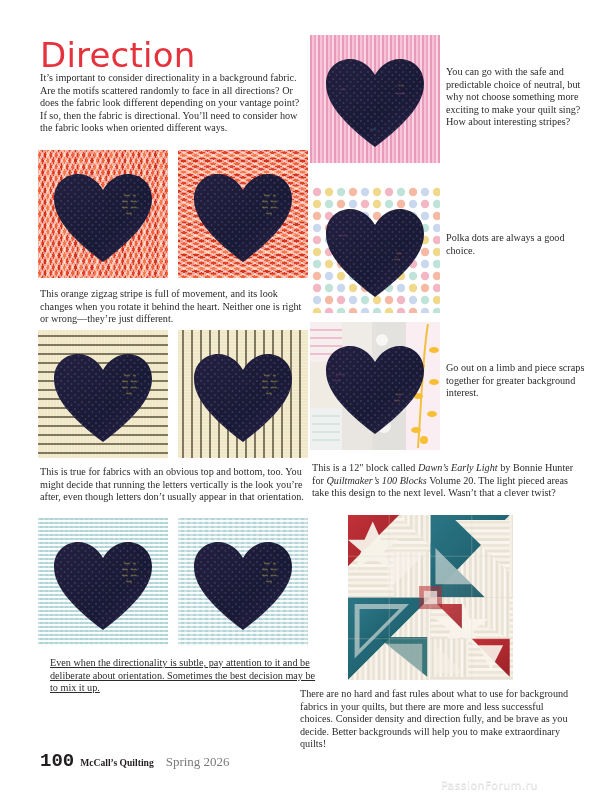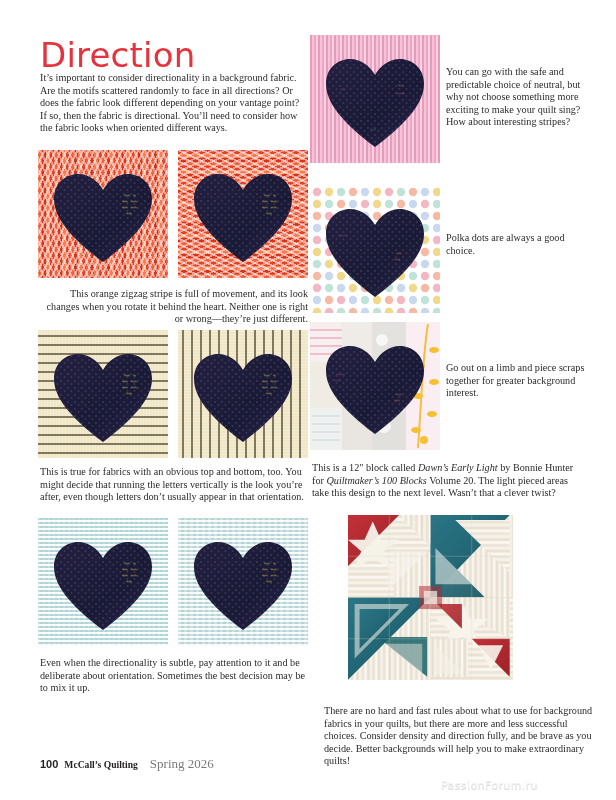--- a/index.html
+++ b/index.html
@@ -21,21 +21,21 @@
   .body-text{
     position:absolute;
     font-family:"Liberation Serif", serif;
     font-size:10.2px;line-height:12.6px;
     color:#2b2b2b;text-align:left;
   }
   .body-text i{font-style:italic;}
 
   
   .footer{position:absolute;left:40px;bottom:28px;display:flex;align-items:baseline;gap:6px;}
-  .folio{font-family:Liberation Sans, sans-serif;font-weight:bold;font-size:11px;color:#231f20;}
+  .folio{font-family:Liberation Mono, monospace;font-weight:bold;font-size:19px;color:#231f20;}
   .mag{font-family:"Liberation Serif", serif;font-weight:bold;font-size:9.6px;color:#231f20;}
   .issue{font-family:"Liberation Serif", serif;font-size:13px;color:#7a7a7a;margin-left:6px;}
   .watermark{
     position:absolute;right:14px;bottom:8px;
     font-family:"DejaVu Sans", sans-serif;font-size:11px;
     color:#efefef;letter-spacing:.4px;
     text-shadow:0 1px 0 #d8d8d8;
   }
 
   
@@ -140,21 +140,21 @@
       <path d="M65 112 C 30 86, 16 66, 16 49 C 16 33, 28 24, 40 24 C 51 24, 60 31, 65 40 C 70 31, 79 24, 90 24 C 102 24, 114 33, 114 49 C 114 66, 100 86, 65 112 Z" fill="url(#hst1)" opacity=".55"></path>
       <g opacity=".85">
         <text x="86" y="47" font-family="DejaVu Sans Mono, monospace" font-size="5" fill="#c9b24a">≈≈ ≈</text>
         <text x="84" y="53" font-family="DejaVu Sans Mono, monospace" font-size="5" fill="#c9b24a">≈≈ ≈≈</text>
         <text x="84" y="59" font-family="DejaVu Sans Mono, monospace" font-size="5" fill="#c9b24a">≈≈ ≈≈</text>
         <text x="88" y="65" font-family="DejaVu Sans Mono, monospace" font-size="5" fill="#c9b24a">≈≈</text>
       </g>
     </svg>
   </div>
 
-  <div class="body-text" style="left:40px;top:288px;width:268px;text-align:right;">This orange zigzag stripe is full of movement, and its look changes when you rotate it behind the heart. Neither one is right or wrong—they’re just different.</div>
+  <div class="body-text" style="left:40px;top:288px;width:268px;">This orange zigzag stripe is full of movement, and its look changes when you rotate it behind the heart. Neither one is right or wrong—they’re just different.</div>
 
   <div class="tile" style="left:38px;top:330px;width:130px;height:128px;">
     <div class="fab fab-text-h"></div>
     <svg class="heart" style="left:0;top:0;" width="130" height="128" viewBox="0 0 130 128">
       <path d="M65 112 C 30 86, 16 66, 16 49 C 16 33, 28 24, 40 24 C 51 24, 60 31, 65 40 C 70 31, 79 24, 90 24 C 102 24, 114 33, 114 49 C 114 66, 100 86, 65 112 Z" fill="url(#hg1)"></path>
       <path d="M65 112 C 30 86, 16 66, 16 49 C 16 33, 28 24, 40 24 C 51 24, 60 31, 65 40 C 70 31, 79 24, 90 24 C 102 24, 114 33, 114 49 C 114 66, 100 86, 65 112 Z" fill="url(#hst1)" opacity=".55"></path>
       <g opacity=".85">
         <text x="86" y="47" font-family="DejaVu Sans Mono, monospace" font-size="5" fill="#c9b24a">≈≈ ≈</text>
         <text x="84" y="53" font-family="DejaVu Sans Mono, monospace" font-size="5" fill="#c9b24a">≈≈ ≈≈</text>
         <text x="84" y="59" font-family="DejaVu Sans Mono, monospace" font-size="5" fill="#c9b24a">≈≈ ≈≈</text>
@@ -200,21 +200,21 @@
       <path d="M65 112 C 30 86, 16 66, 16 49 C 16 33, 28 24, 40 24 C 51 24, 60 31, 65 40 C 70 31, 79 24, 90 24 C 102 24, 114 33, 114 49 C 114 66, 100 86, 65 112 Z" fill="url(#hst1)" opacity=".55"></path>
       <g opacity=".85">
         <text x="86" y="47" font-family="DejaVu Sans Mono, monospace" font-size="5" fill="#c9b24a">≈≈ ≈</text>
         <text x="84" y="53" font-family="DejaVu Sans Mono, monospace" font-size="5" fill="#c9b24a">≈≈ ≈≈</text>
         <text x="84" y="59" font-family="DejaVu Sans Mono, monospace" font-size="5" fill="#c9b24a">≈≈ ≈≈</text>
         <text x="88" y="65" font-family="DejaVu Sans Mono, monospace" font-size="5" fill="#c9b24a">≈≈</text>
       </g>
     </svg>
   </div>
 
-  <div class="body-text" style="left:40px;top:657px;width:268px;">Even when the directionality is subtle, pay attention to it and be deliberate about orientation. Sometimes the best decision may be to mix it up.</div>
+  <div class="body-text" style="left:50px;top:657px;width:268px;text-decoration:underline;">Even when the directionality is subtle, pay attention to it and be deliberate about orientation. Sometimes the best decision may be to mix it up.</div>
 
   <div class="tile" style="left:310px;top:35px;width:130px;height:128px;">
     <div class="fab fab-pinkstripe"></div>
     <svg class="heart" style="left:0;top:0;" width="130" height="128" viewBox="0 0 130 128">
       <path d="M65 112 C 30 86, 16 66, 16 49 C 16 33, 28 24, 40 24 C 51 24, 60 31, 65 40 C 70 31, 79 24, 90 24 C 102 24, 114 33, 114 49 C 114 66, 100 86, 65 112 Z" fill="url(#hg1)"></path>
       <path d="M65 112 C 30 86, 16 66, 16 49 C 16 33, 28 24, 40 24 C 51 24, 60 31, 65 40 C 70 31, 79 24, 90 24 C 102 24, 114 33, 114 49 C 114 66, 100 86, 65 112 Z" fill="url(#hst1)" opacity=".55"></path>
       <g opacity=".7">
         <text x="88" y="52" font-family="DejaVu Sans Mono, monospace" font-size="5" fill="#c4773f">≈≈</text>
         <text x="86" y="60" font-family="DejaVu Sans Mono, monospace" font-size="5" fill="#b85f7a">≈≈≈</text>
         <text x="30" y="56" font-family="DejaVu Sans Mono, monospace" font-size="5" fill="#8e4a78">≈≈</text>
@@ -513,21 +513,21 @@
         <line x1="50" y1="0" x2="50" y2="200"></line>
           <line x1="100" y1="0" x2="100" y2="200"></line>
         <line x1="150" y1="0" x2="150" y2="200"></line>
         <line x1="0" y1="50" x2="200" y2="50"></line>
           <line x1="0" y1="100" x2="200" y2="100"></line>
         <line x1="0" y1="150" x2="200" y2="150"></line>
       </g>
     </svg>
   </div>
 
-  <div class="body-text" style="left:324px;top:688px;width:274px;margin-top:17px;">There are no hard and fast rules about what to use for background fabrics in your quilts, but there are more and less successful choices. Consider density and direction fully, and be brave as you decide. Better backgrounds will help you to make extraordinary quilts!</div>
+  <div class="body-text" style="left:300px;top:688px;width:274px;">There are no hard and fast rules about what to use for background fabrics in your quilts, but there are more and less successful choices. Consider density and direction fully, and be brave as you decide. Better backgrounds will help you to make extraordinary quilts!</div>
 
   <div class="footer">
     <span class="folio">100</span>
     <span class="mag">McCall’s Quilting</span>
     <span class="issue">Spring 2026</span>
   </div>
 
   <div class="watermark">PassionForum.ru</div>
 
 </div>

